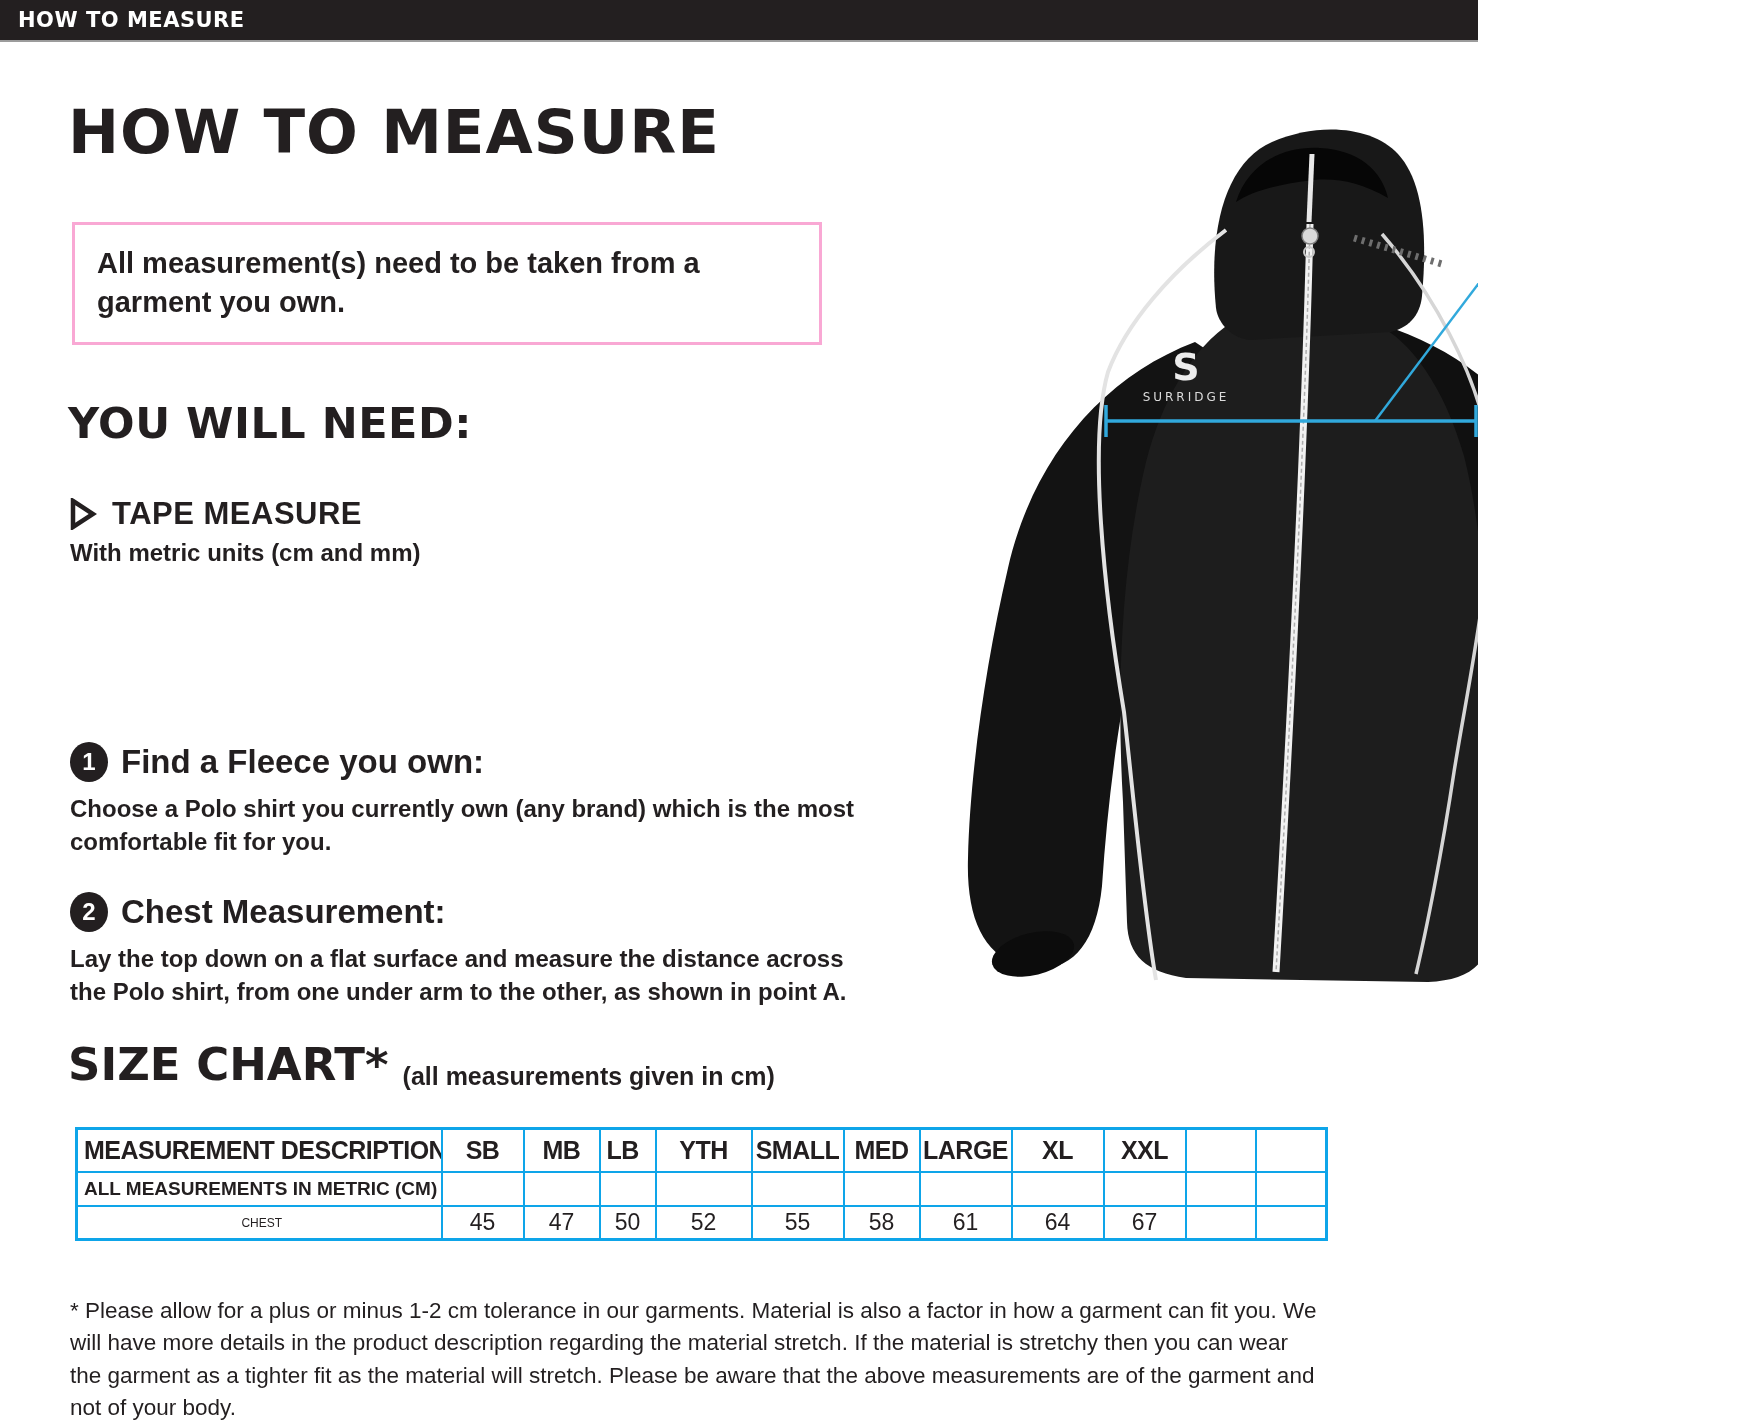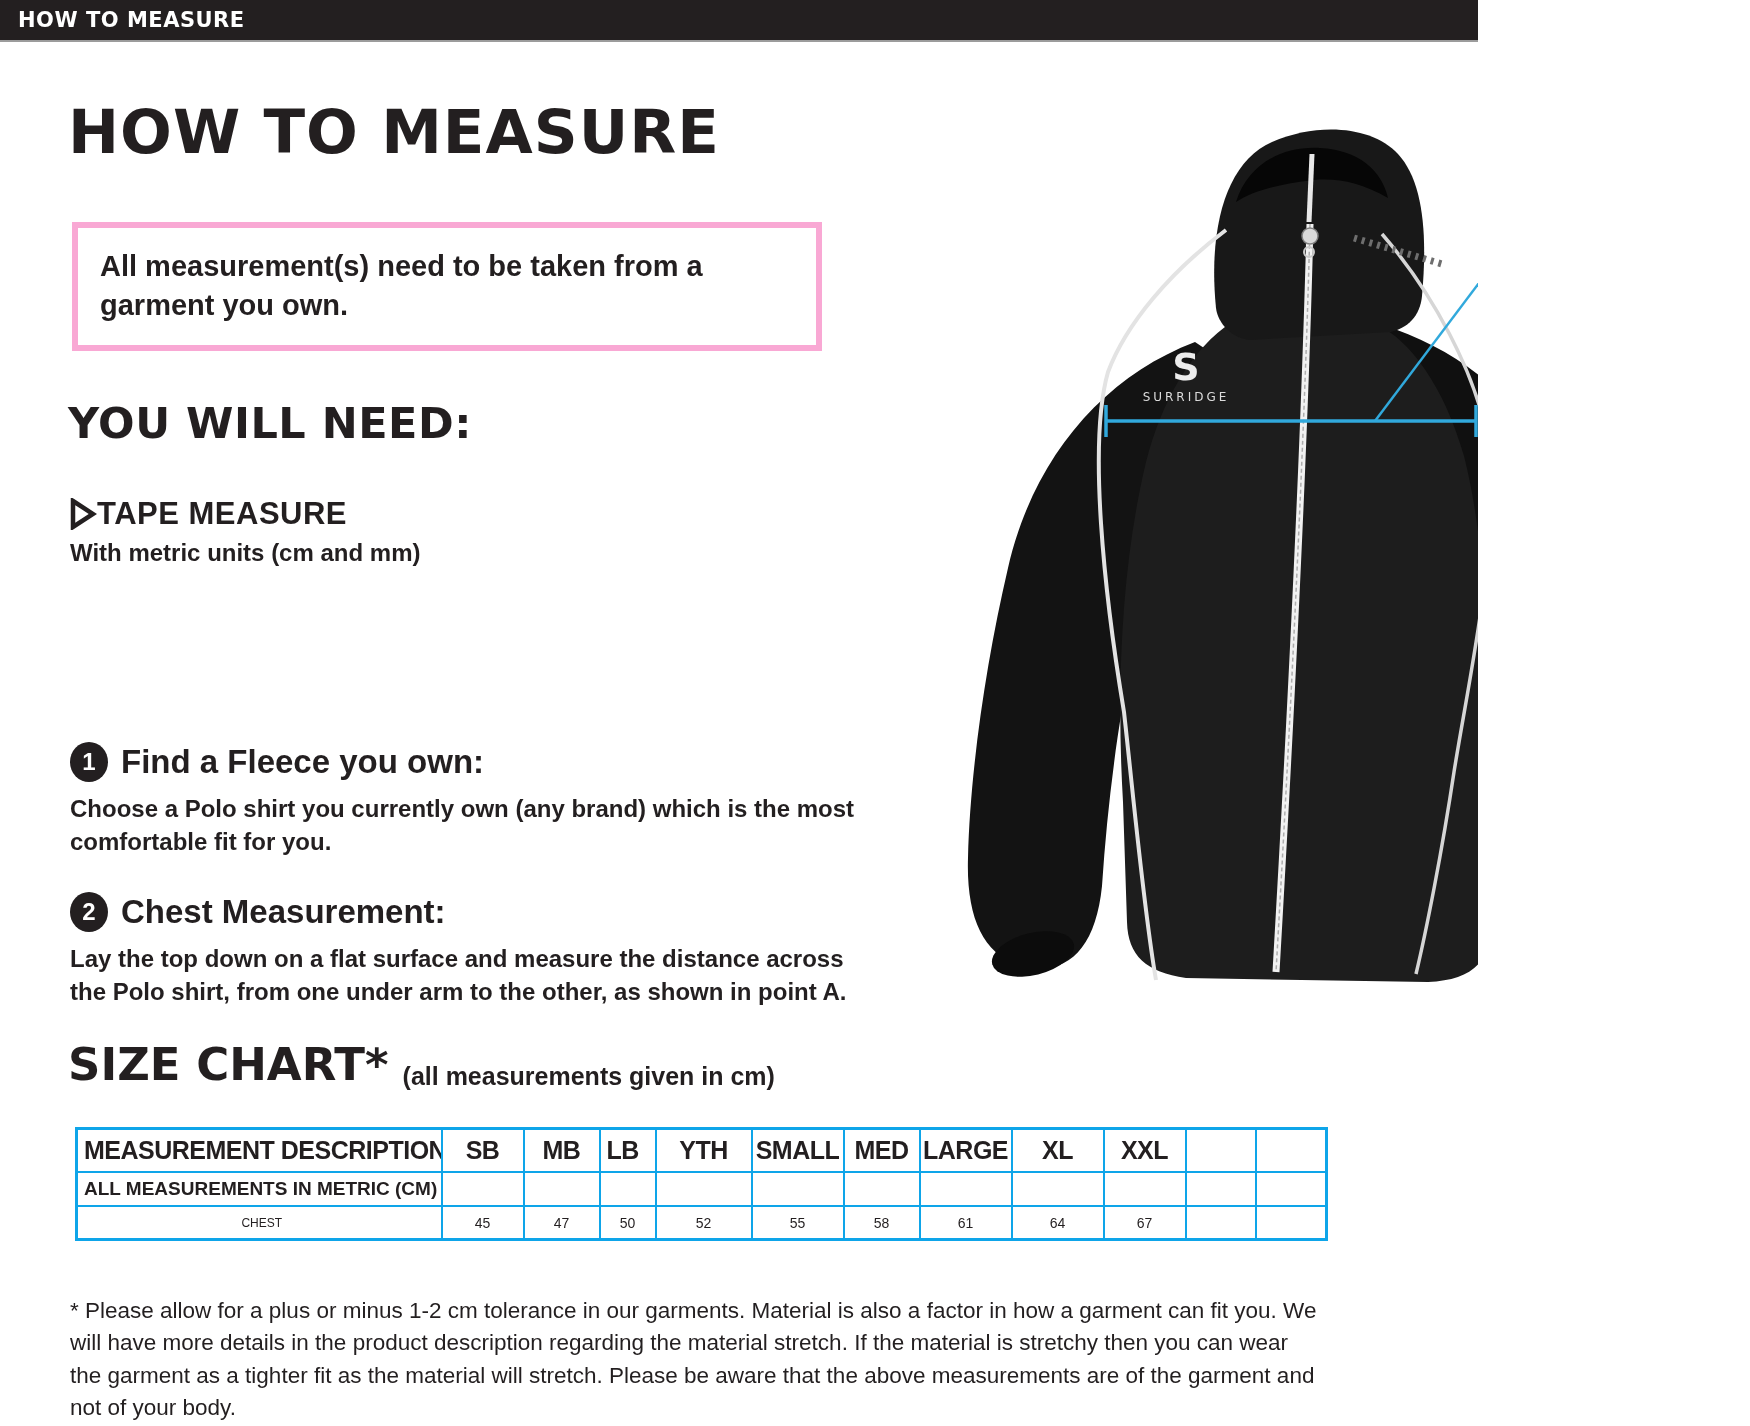--- a/index.html
+++ b/index.html
@@ -24,32 +24,32 @@
   .brand-word { display:block; font-size:9.5px; font-weight:bold; letter-spacing:2.2px; }
 
   
   .h1 {
     position:absolute; left:68px; top:96px; margin:0;
     font-family:"DejaVu Sans","Liberation Sans",sans-serif;
     font-size:61px; font-weight:bold; letter-spacing:1px;
   }
   .notice {
     position:absolute; left:72px; top:222px; width:750px; box-sizing:border-box;
-    border:6px solid #f9a8d4; padding:19px 22px;
+    border:3px solid #f9a8d4; padding:19px 22px;
     font-size:29px; font-weight:bold; line-height:1.36;
   }
   .h2-ywn {
     position:absolute; left:68px; top:398px; margin:0;
     font-family:"DejaVu Sans","Liberation Sans",sans-serif;
     font-size:43px; font-weight:bold; letter-spacing:0.5px;text-align:center;
   }
   .need { position:absolute; left:70px; }
   .need-0 { top:496px; }
   .need-1 { top:608px; }
-  .need-head { display:flex; align-items:center; font-size:31px; font-weight:bold; letter-spacing:0.5px; }
+  .need-head { display:flex; align-items:center; gap:15px; font-size:31px; font-weight:bold; letter-spacing:0.5px; }
   .tri-icon { flex:0 0 auto; display:block; }
   .need-desc { margin-top:7px; font-size:24px; font-weight:bold; }
 
   .step { position:absolute; left:70px; }
   .step-0 { top:742px; }
   .step-1 { top:892px; }
   .step-head { display:flex; align-items:center; gap:13px; font-size:33px; font-weight:bold; }
   .step-num {
     flex:0 0 auto; width:38px; height:40px; border-radius:50%;
     background:#231f20; color:#fff; font-size:24px; font-weight:bold;
@@ -64,21 +64,21 @@
   
   table.size { position:absolute; left:75px; top:1127px; width:1250px; border-collapse:collapse; table-layout:fixed; }
   table.size, table.size th, table.size td { border:2px solid #0ea5e9; }
   table.size { border-width:3px; }
   table.size th {
     height:41px; font-size:25px; font-weight:bold; letter-spacing:-0.5px;
     text-align:center; padding:0 2px; overflow:hidden; white-space:nowrap;
   }
   table.size th.left, table.size td.left { text-align:left; padding-left:6px; }
   table.size tr.metric td { height:30px; font-size:19px; font-weight:bold; white-space:nowrap; overflow:hidden; }
-  table.size tr.vals td { height:29px; font-size:14px; font-weight:normal; text-align:center; }
+  table.size tr.vals td { height:29px; font-size:23px; font-weight:normal; text-align:center; }
   table.size tr.vals td.left { font-size:12px; }
 
   .footnote {
     position:absolute; left:70px; top:1272px; width:1255px;
     font-size:22.5px; line-height:1.45; font-weight:normal;
   }
 
   
   .jacket-fig { position:absolute; left:930px; top:110px; width:730px; height:890px; margin:0; }
 </style>

